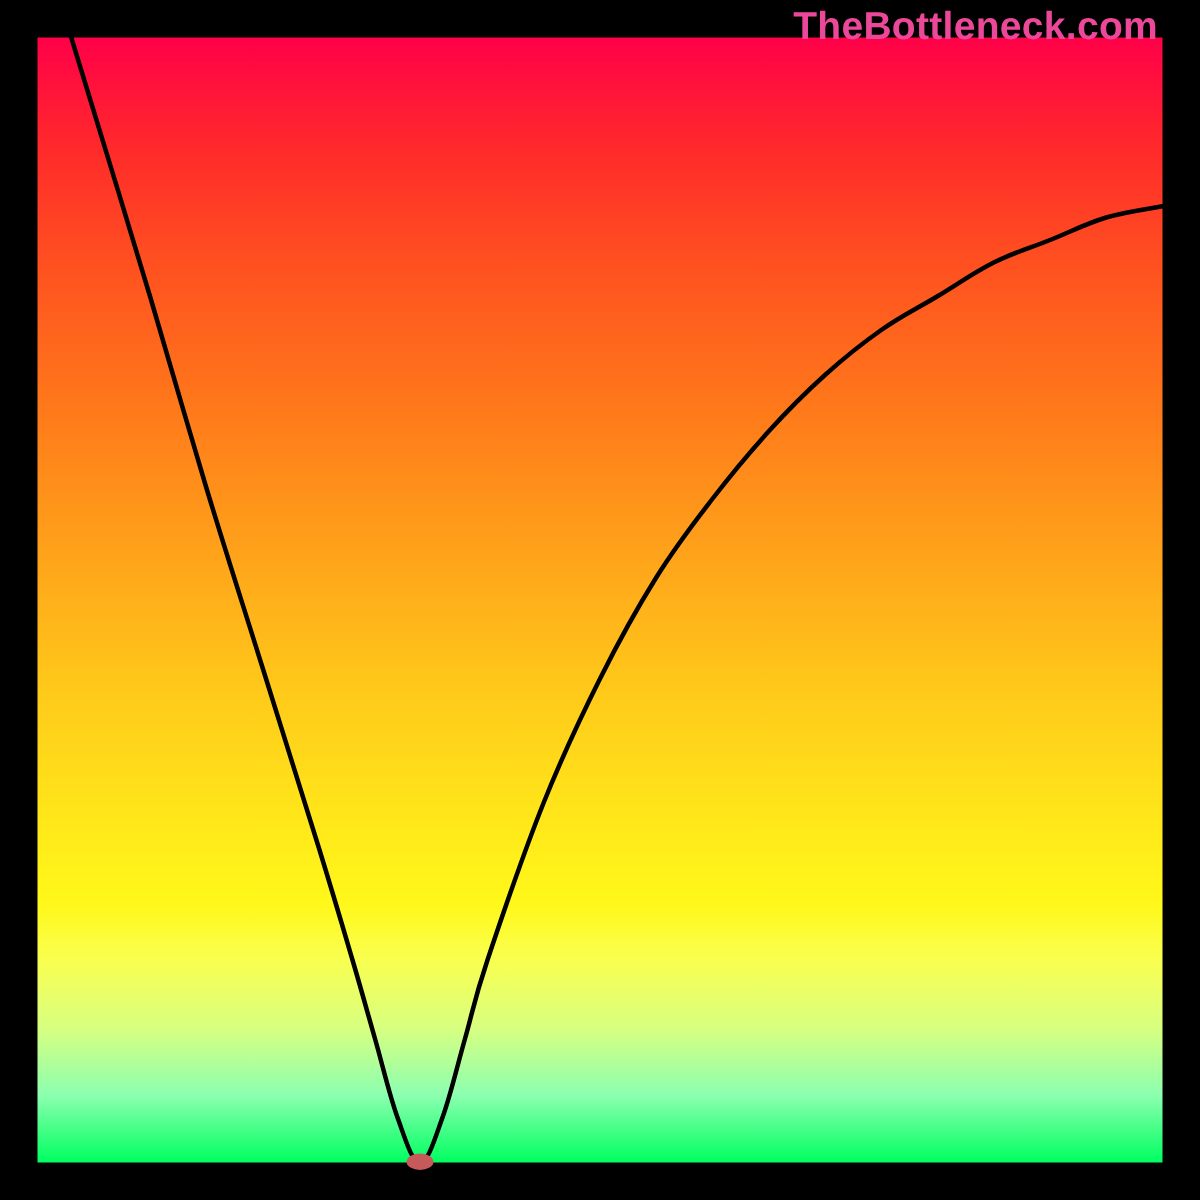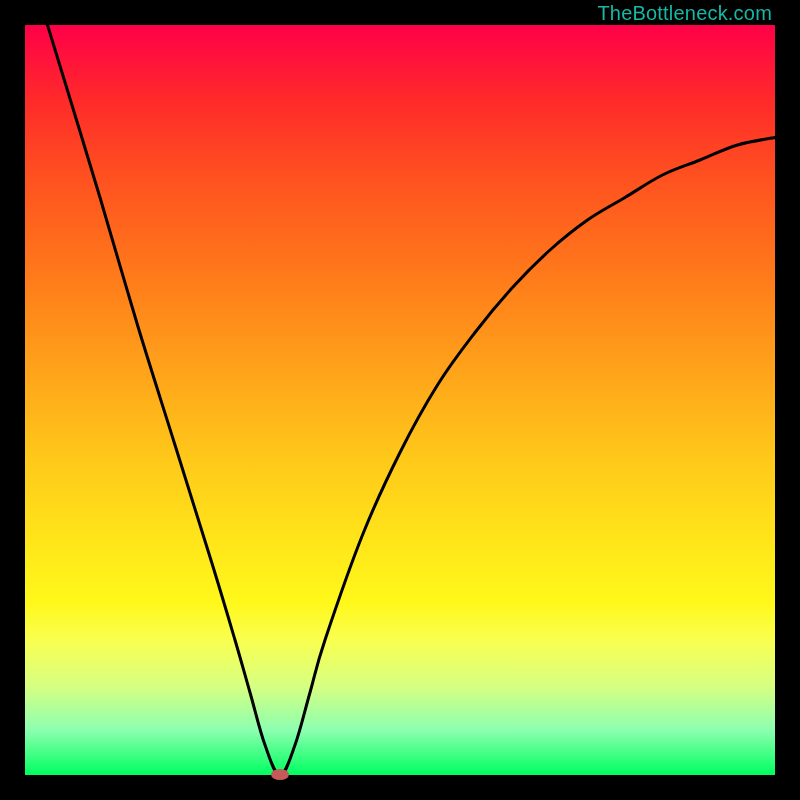--- a/index.html
+++ b/index.html
@@ -19,23 +19,23 @@
       #ffe81a 70%,
       #fff81a 77%,
       #f9ff50 82%,
       #d8ff80 88%,
       #8cffb0 94%,
       #00ff60 100%);
   }
   .watermark {
     position: absolute;
     top: 2px; right: 28px;
-    color: #14b8a6;
-    font-size: 20px;
-    font-weight: 400;
+    color: #ec4899;
+    font-size: 26px;
+    font-weight: 700;
     letter-spacing: 0.2px;
   }
   svg.curve {
     position: absolute;
     left: 25px; top: 25px;
     width: 750px; height: 750px;
     overflow: visible;
   }
   .dot {
     position: absolute;

